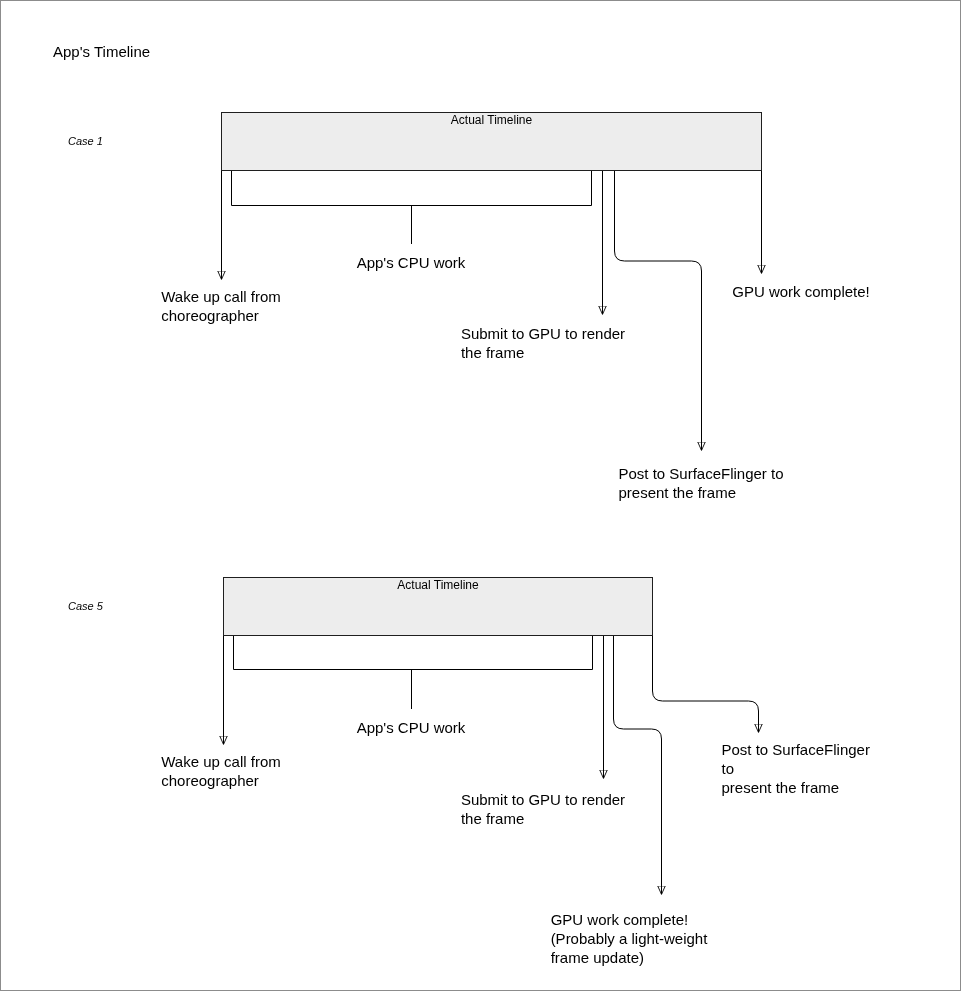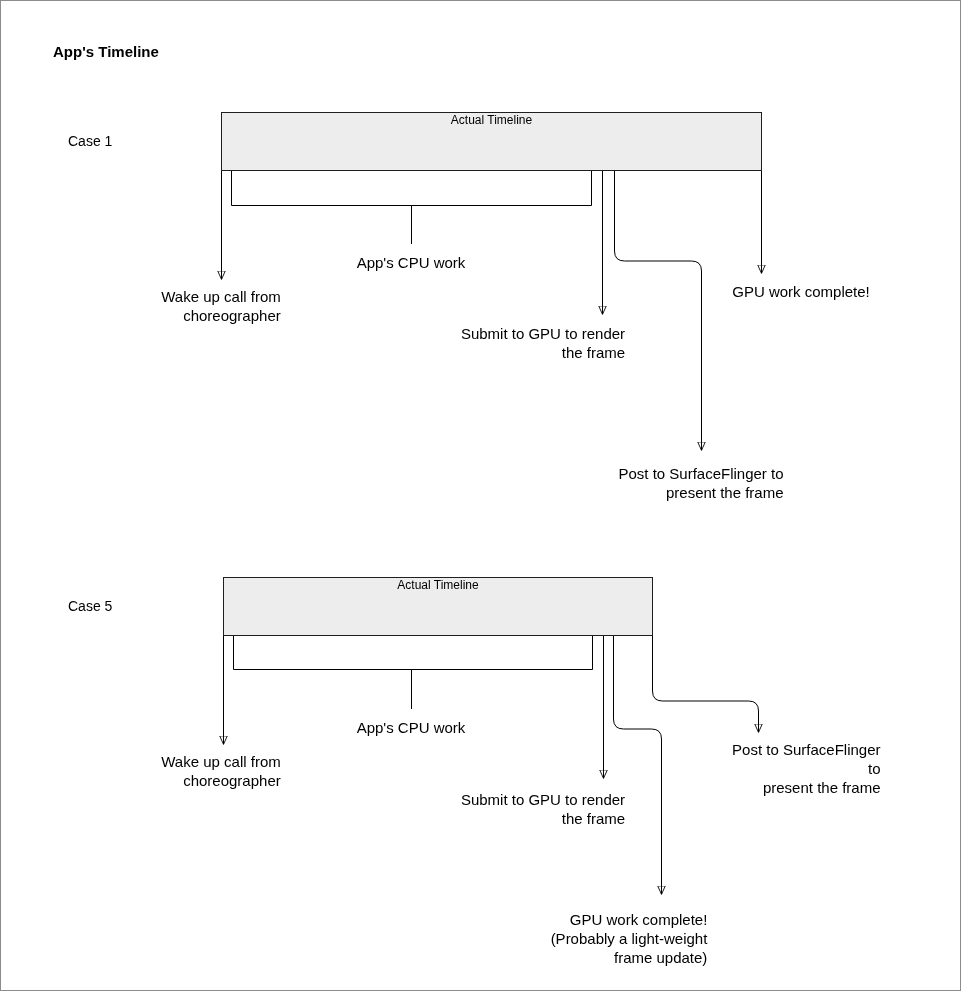--- a/index.html
+++ b/index.html
@@ -13,42 +13,42 @@
     font-family: "Liberation Sans", "DejaVu Sans", sans-serif;
     color: #000;
     overflow: hidden;
   }
   .diagram-svg { position: absolute; left: 0; top: 0; }
   .title {
     position: absolute;
     font-size: 15px;
     line-height: 19px;
     white-space: nowrap;
-    font-weight: bold;
   }
   .case-label {
     position: absolute;
-    font-size: 14px;
+    font-size: 11px;
     line-height: 19px;
     white-space: nowrap;
+    font-style: italic;
   }
   .timeline-box {
     position: absolute;
     box-sizing: border-box;
     background: #ededed;
     border: 1px solid #1f1f1f;
     display: flex;
     align-items: flex-start;
     justify-content: center;
     font-size: 12px;
   }
   .ann {
     position: absolute;
     transform: translateX(-50%);
-    text-align: right;
+    text-align: left;
     font-size: 15px;
     line-height: 19px;
     white-space: pre-line;
   }
   path { fill: none; stroke: #000; stroke-width: 1; }
 </style>
 </head>
 <body>
 
 <div class="page">

